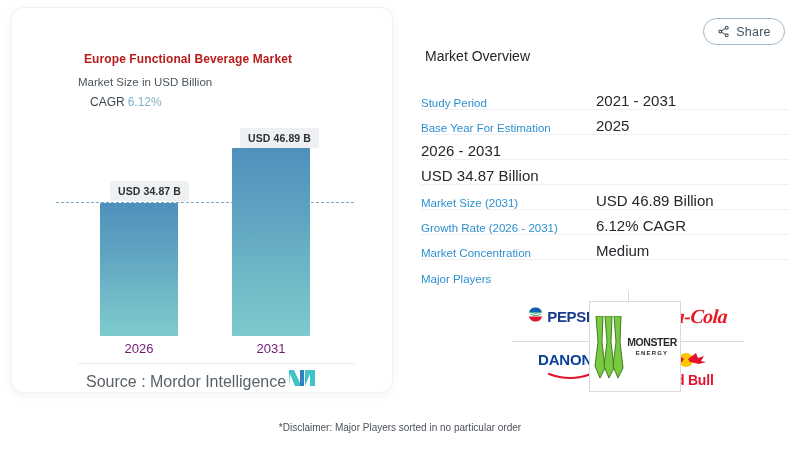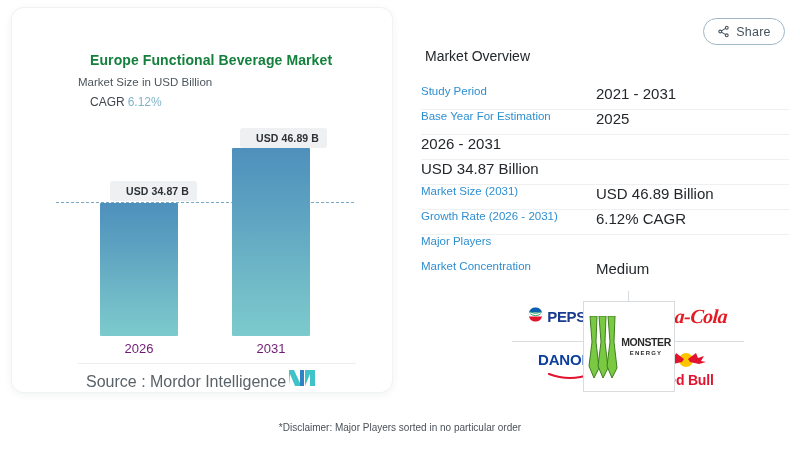--- a/index.html
+++ b/index.html
@@ -35,22 +35,22 @@
   
   .chart-card {
     position: absolute;
     left: 12px; top: 8px;
     width: 380px; height: 384px;
     background: #ffffff;
     border-radius: 12px;
     box-shadow: 0 0 0 1px #f1f2f4, 0 2px 10px rgba(20,40,60,.07);
   }
   .chart-title {
-    position: absolute; left: 78px; top: 44px;
-    font-size: 14px; font-weight: bold; color: #15803d;
+    position: absolute; left: 72px; top: 44px;
+    font-size: 12px; font-weight: bold; color: #b91c1c;
     letter-spacing: .1px;
   }
   .chart-sub {
     position: absolute; left: 66px; top: 68px;
     font-size: 11.5px; color: #4c555c;
   }
   .chart-cagr {
     position: absolute; left: 78px; top: 87px;
     font-size: 12px; color: #3e474e;
   }
@@ -78,21 +78,21 @@
   .bar-2031 {
     left: 220px; top: 140px; width: 78px; height: 188px;
     background: linear-gradient(180deg, #4e90bc 0%, #5ea3c1 35%, #72bcc8 75%, #7ccacd 100%);
   }
 
   .bar-tag {
     position: absolute;
     background: #eef0f1;
     border-radius: 3px;
     font-size: 10.5px; font-weight: bold; color: #2b3136;
-    padding: 4px 8px 4px 16px;
+    padding: 4px 8px 4px 8px;
     white-space: nowrap;
     letter-spacing: .1px;
   }
   .tag-2026 { left: 98px; top: 173px; }
   .tag-2031 { left: 228px; top: 120px; }
 
   .x-lab {
     position: absolute;
     top: 333px;
     font-size: 13px; color: #701a75;
@@ -119,21 +119,21 @@
     position: absolute; left: 425px; top: 48px;
     font-size: 14px; color: #23272b;
   }
   .tbl {
     position: absolute; left: 421px; top: 85px;
     width: 368px;
   }
   .row {
     position: relative;
     height: 25px;
-    display: flex; align-items: flex-start;
+    display: flex; align-items: flex-end;
     border-bottom: 1px solid #eef0f2;
   }
   .row:last-child { border-bottom: none; }
   .row .k {
     width: 175px;
     font-size: 11.5px; color: #2e8fd0;
     white-space: nowrap;
   }
   .row .v {
     font-size: 15px; color: #24282c;
@@ -191,21 +191,21 @@
   
   .rb-wrap { text-align:center; line-height:1; }
   .rb-txt {
     font-size: 14px; font-weight: bold; color: #e2132e;
     letter-spacing: -.2px; margin-top: 2px;
   }
 
   
   .monster-box {
     position: absolute;
-    left: 71px; top: 10px;
+    left: 77px; top: 10px;
     width: 92px; height: 91px;
     background: #ffffff;
     border: 1px solid #d9dcdf;
     display: flex; align-items: center; justify-content: center;
     gap: 2px;
   }
   .monster-txt-wrap { text-align: center; line-height: 1; }
   .monster-txt {
     font-size: 10.5px; font-weight: bold; color: #2a2a2a;
     letter-spacing: -.4px;
@@ -291,26 +291,26 @@
       <div class="v">USD 34.87 Billion</div>
     </div>
     <div class="row">
       <div class="k">Market Size (2031)</div>
       <div class="v">USD 46.89 Billion</div>
     </div>
     <div class="row">
       <div class="k">Growth Rate (2026 - 2031)</div>
       <div class="v">6.12% CAGR</div>
     </div>
+    <div class="row">
+      <div class="k">Market Concentration</div>
+      <div class="v">Medium</div>
+    </div>
     <div class="row players">
       <div class="k">Major Players</div>
-    </div>
-    <div class="row">
-      <div class="k">Market Concentration</div>
-      <div class="v">Medium</div>
     </div>
   </div>
 
   <div class="logos">
     <div class="lg-hline"></div>
     <div class="lg-vline"></div>
 
     <div class="cell c-pepsi">
       <div class="pepsi-wrap">
         <span>

